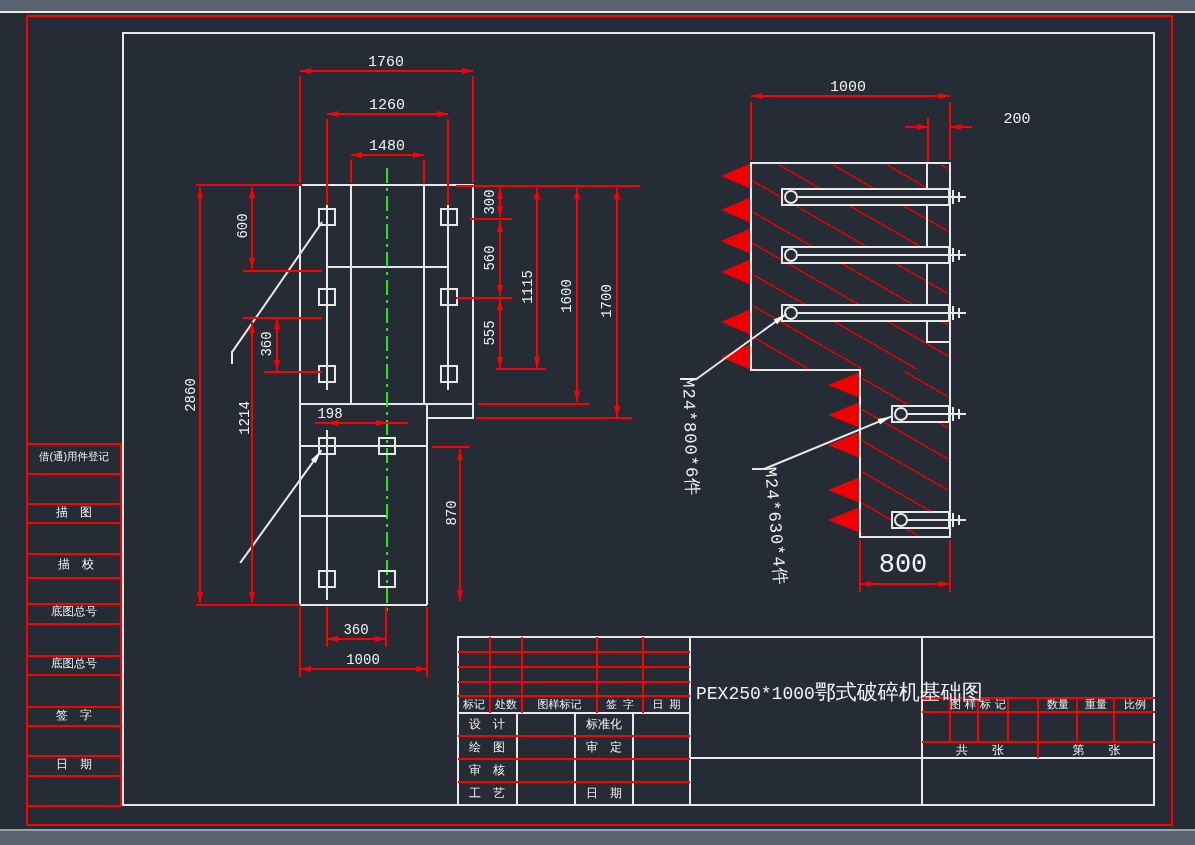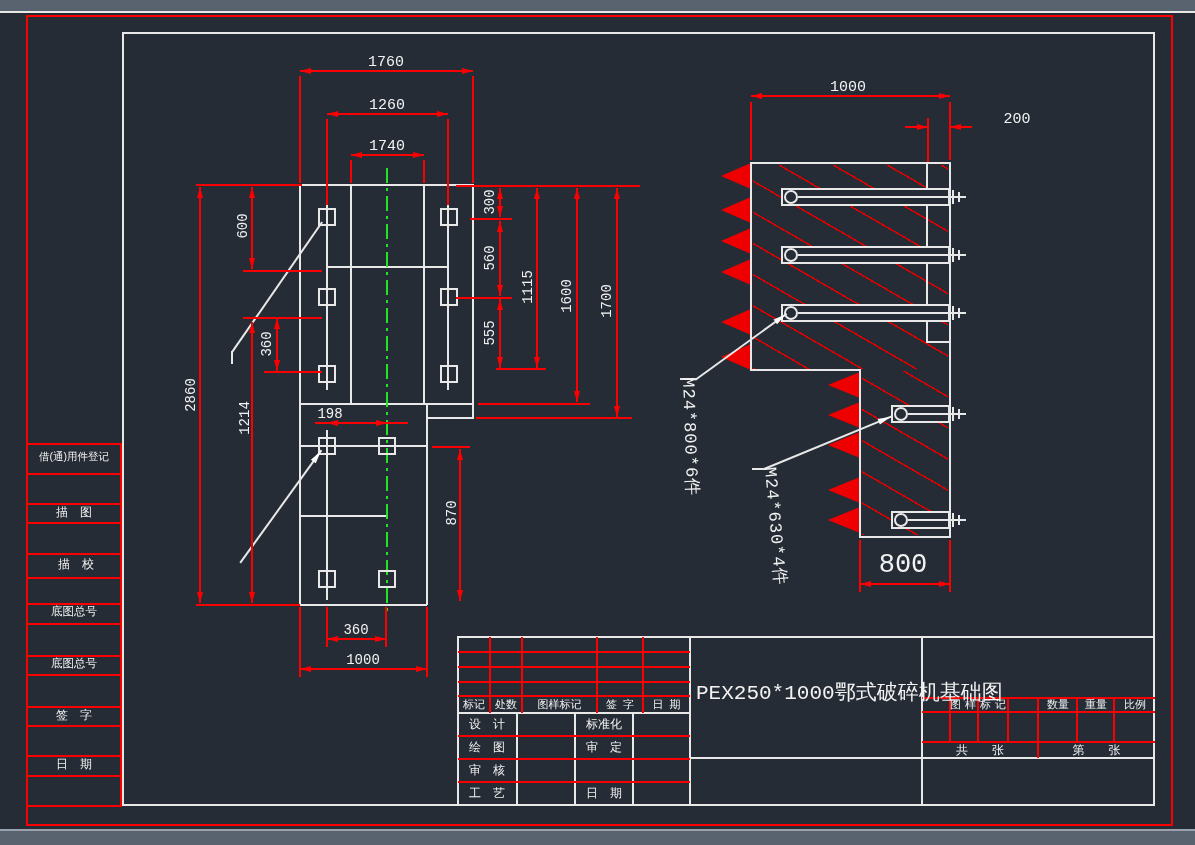--- a/index.html
+++ b/index.html
@@ -111,21 +111,21 @@
   <div class="arw aR" style="left:437px;top:110.5px;"></div>
   <div class="rln" style="left:326px;top:119px;width:1.5px;height:86px;"></div>
   <div class="rln" style="left:447px;top:119px;width:1.5px;height:86px;"></div>
   <div class="t" style="left:347px;top:98px;width:80px;font-size:15px;">1260</div>
 
   <div class="rln" style="left:351px;top:154px;width:73px;height:2px;"></div>
   <div class="arw aL" style="left:351px;top:151.5px;"></div>
   <div class="arw aR" style="left:413px;top:151.5px;"></div>
   <div class="rln" style="left:350px;top:160px;width:1.5px;height:23px;"></div>
   <div class="rln" style="left:423px;top:160px;width:1.5px;height:23px;"></div>
-  <div class="t" style="left:347px;top:139px;width:80px;font-size:15px;">1740</div>
+  <div class="t" style="left:347px;top:139px;width:80px;font-size:15px;">1480</div>
 
   <div class="rln" style="left:199px;top:187px;width:2px;height:416px;"></div>
   <div class="arw aU" style="left:196.5px;top:187px;"></div>
   <div class="arw aD" style="left:196.5px;top:592px;"></div>
   <div class="rln" style="left:196px;top:184px;width:106px;height:1.5px;"></div>
   <div class="rln" style="left:196px;top:604px;width:104px;height:1.5px;"></div>
   <div class="t rot" style="left:156px;top:388px;width:70px;">2860</div>
 
   <div class="rln" style="left:251px;top:187px;width:2px;height:82px;"></div>
   <div class="arw aU" style="left:248.5px;top:187px;"></div>
@@ -322,21 +322,21 @@
   <div class="t cjk" style="left:458px;top:718px;width:58px;font-size:12px;">设　计</div>
   <div class="t cjk" style="left:458px;top:741px;width:58px;font-size:12px;">绘　图</div>
   <div class="t cjk" style="left:458px;top:764px;width:58px;font-size:12px;">审　核</div>
   <div class="t cjk" style="left:458px;top:787px;width:58px;font-size:12px;">工　艺</div>
   <div class="t cjk" style="left:575px;top:718px;width:58px;font-size:12px;">标准化</div>
   <div class="t cjk" style="left:575px;top:741px;width:58px;font-size:12px;">审　定</div>
   <div class="t cjk" style="left:575px;top:787px;width:58px;font-size:12px;">日　期</div>
 
   <div class="ln" style="left:690px;top:757px;width:465px;height:2px;"></div>
   <div class="t" style="left:696px;top:681px;text-align:left;z-index:6;">
-    <span style="font-size:21px;">PEX250*1000</span><span class="cjk" style="font-size:21px;margin-top:8px;">鄂式破碎机基础图</span>
+    <span style="font-size:18px;">PEX250*1000</span><span class="cjk" style="font-size:21px;margin-top:8px;">鄂式破碎机基础图</span>
   </div>
 
   <div class="rln" style="left:922px;top:697px;width:233px;height:2px;"></div>
   <div class="rln" style="left:922px;top:711px;width:233px;height:2px;"></div>
   <div class="rln" style="left:922px;top:741px;width:233px;height:2px;"></div>
   <div class="rln" style="left:949px;top:698px;width:2px;height:44px;"></div>
   <div class="rln" style="left:977px;top:698px;width:2px;height:44px;"></div>
   <div class="rln" style="left:1007px;top:698px;width:2px;height:44px;"></div>
   <div class="rln" style="left:1037px;top:698px;width:2px;height:60px;"></div>
   <div class="rln" style="left:1076px;top:698px;width:2px;height:44px;"></div>

